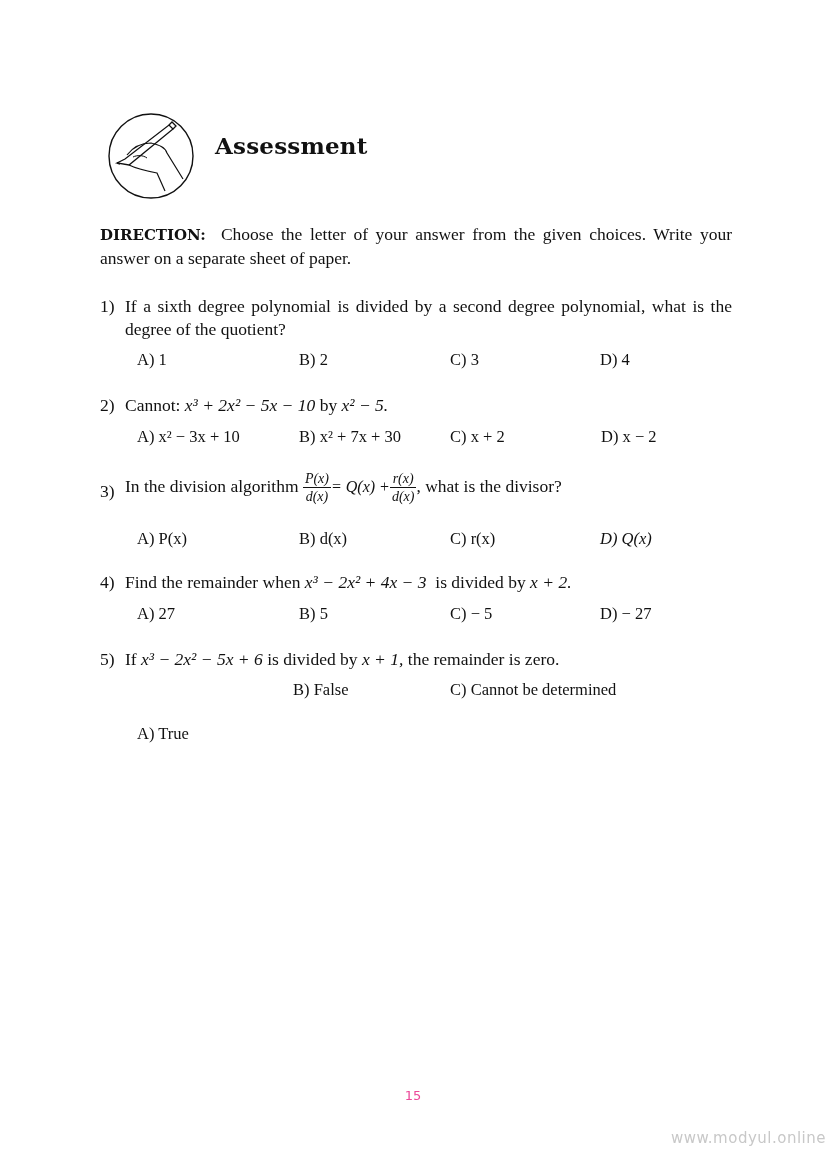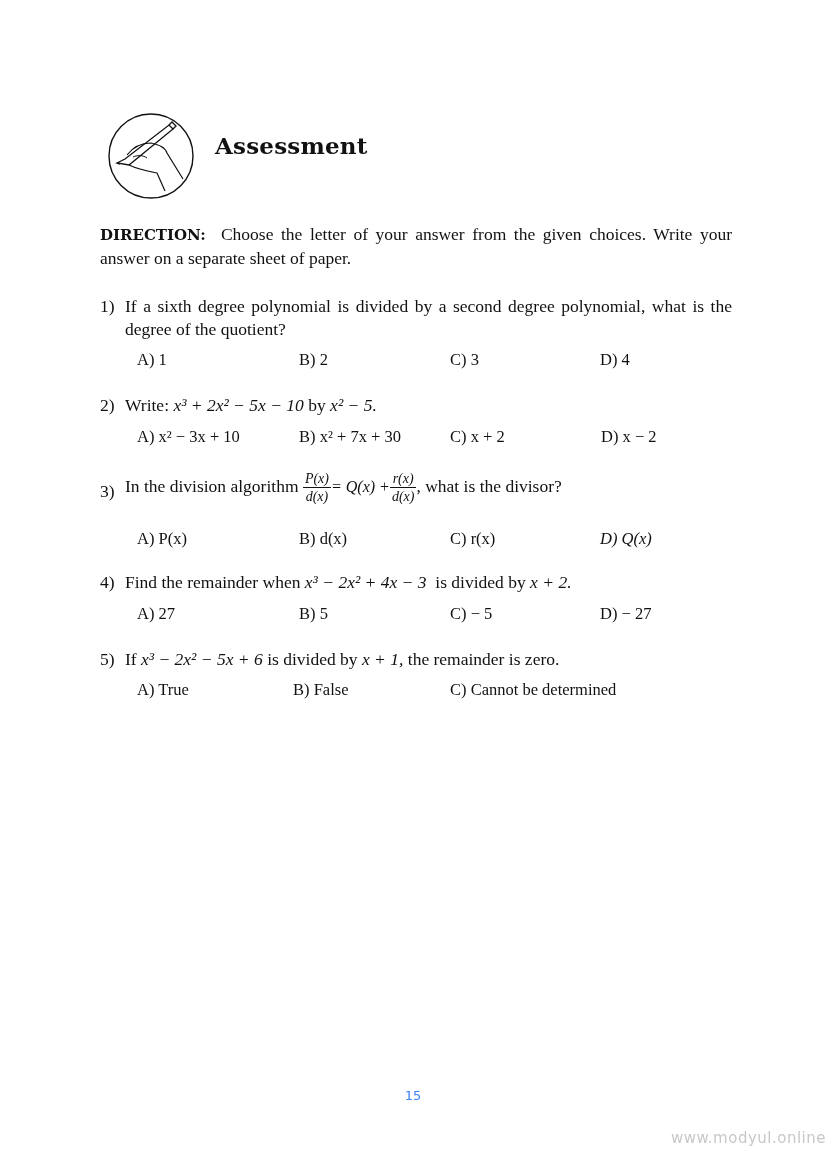--- a/index.html
+++ b/index.html
@@ -12,21 +12,21 @@
   .q { position: absolute; left: 100px; width: 632px; font-family: "Liberation Serif", serif; font-size: 17.5px; line-height: 23px; }
   .q .num { position: absolute; left: 0; top: 0; }
   .q .text { margin-left: 25px; text-align: justify; }
   .opts { position: absolute; left: 137px; width: 600px; font-family: "Liberation Serif", serif; font-size: 16.5px; height: 22px; }
   .opts span.opt { position: absolute; top: 0; white-space: nowrap; }
   .m { font-style: italic; }
   .frac { display: inline-block; vertical-align: middle; text-align: center; font-size: 14px; line-height: 17px; }
   .frac .n { display: block; border-bottom: 1px solid #111; padding: 0 2px; }
   .frac .d { display: block; padding: 0 2px; }
   .eqmid { font-size: 16px; }
-  .page-number { position: absolute; left: 0; width: 826px; top: 1084px; text-align: center; font-family: "DejaVu Sans", sans-serif; font-size: 13px; color: #3b82f6; }
+  .page-number { position: absolute; left: 0; width: 826px; top: 1084px; text-align: center; font-family: "DejaVu Sans", sans-serif; font-size: 13px; color: #ec4899; }
   .watermark { position: absolute; left: 0; width: 826px; top: 1125px; text-align: right; font-family: "DejaVu Sans", sans-serif; font-size: 15px; color: #c8c8c8; letter-spacing: 0.5px; }
 </style>
 </head>
 <body>
 
 <div class="page">
 
   <svg class="header-icon" viewBox="0 0 92 90">
     <circle cx="44" cy="45" r="42" fill="none" stroke="#111" stroke-width="1.4"></circle>
     <path d="M10 52 L18 48 L62 14 L66 18 L22 54 Z" fill="none" stroke="#111" stroke-width="1.3"></path>
@@ -51,21 +51,21 @@
   <div class="opts" style="top:346px;">
     <span class="opt" style="left:0;">A) 1</span>
     <span class="opt" style="left:162px;">B) 2</span>
     <span class="opt" style="left:313px;">C) 3</span>
     <span class="opt" style="left:463px;">D) 4</span>
   </div>
 
   <div class="q" style="top:390px;">
     <span class="num">2)</span>
     <div class="text">
-      <span>Write:</span>
+      <span>Cannot:</span>
       <span class="m">x³ + 2x² − 5x − 10</span>
       <span>by</span>
       <span class="m">x² − 5.</span>
     </div>
   </div>
   <div class="opts" style="top:423px;">
     <span class="opt" style="left:0;">A) x² − 3x + 10</span>
     <span class="opt" style="left:162px;">B) x² + 7x + 30</span>
     <span class="opt" style="left:313px;">C) x + 2</span>
     <span class="opt" style="left:464px;">D) x − 2</span>
@@ -111,20 +111,20 @@
     <span class="num">5)</span>
     <div class="text">
       <span>If</span>
       <span class="m">x³ − 2x² − 5x + 6</span>
       <span>is divided by</span>
       <span class="m">x + 1,</span>
       <span>the remainder is zero.</span>
     </div>
   </div>
   <div class="opts" style="top:676px;">
-    <span class="opt" style="left:0;">A) True</span>
+    <span class="opt" style="left:0;margin-top:44px;">A) True</span>
     <span class="opt" style="left:156px;">B) False</span>
     <span class="opt" style="left:313px;">C) Cannot be determined</span>
   </div>
 
   <div class="page-number">15</div>
   <div class="watermark">www.modyul.online</div>
 </div>
 
 </body></html>

